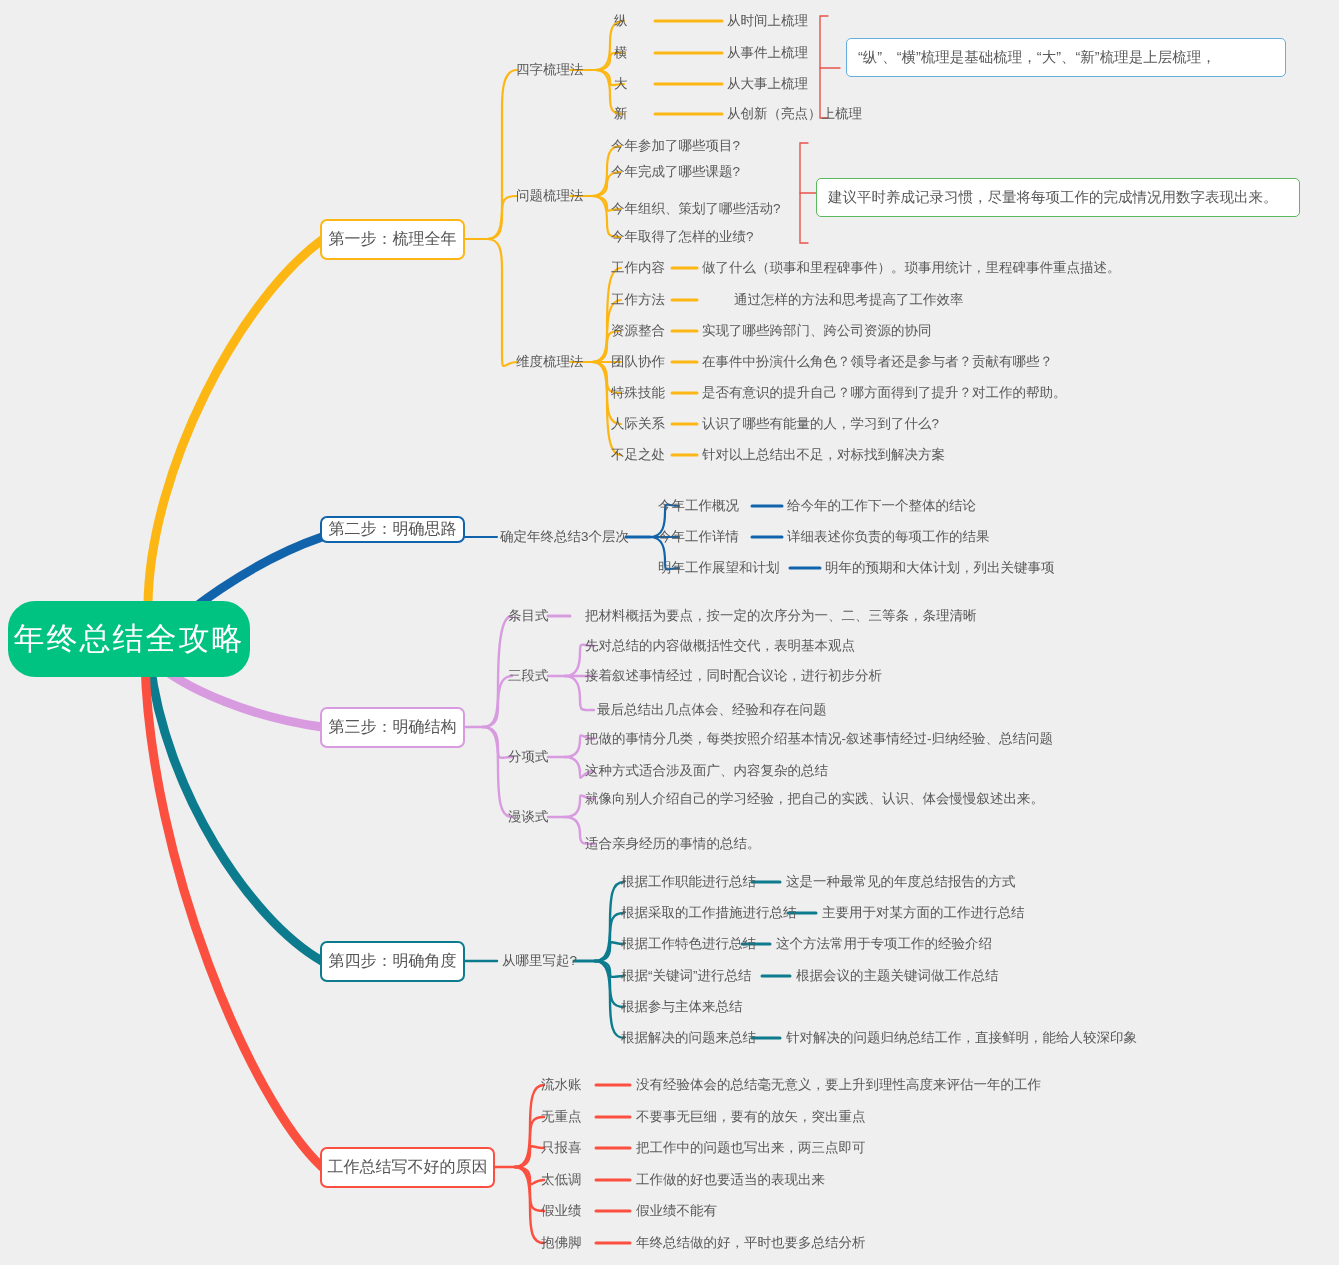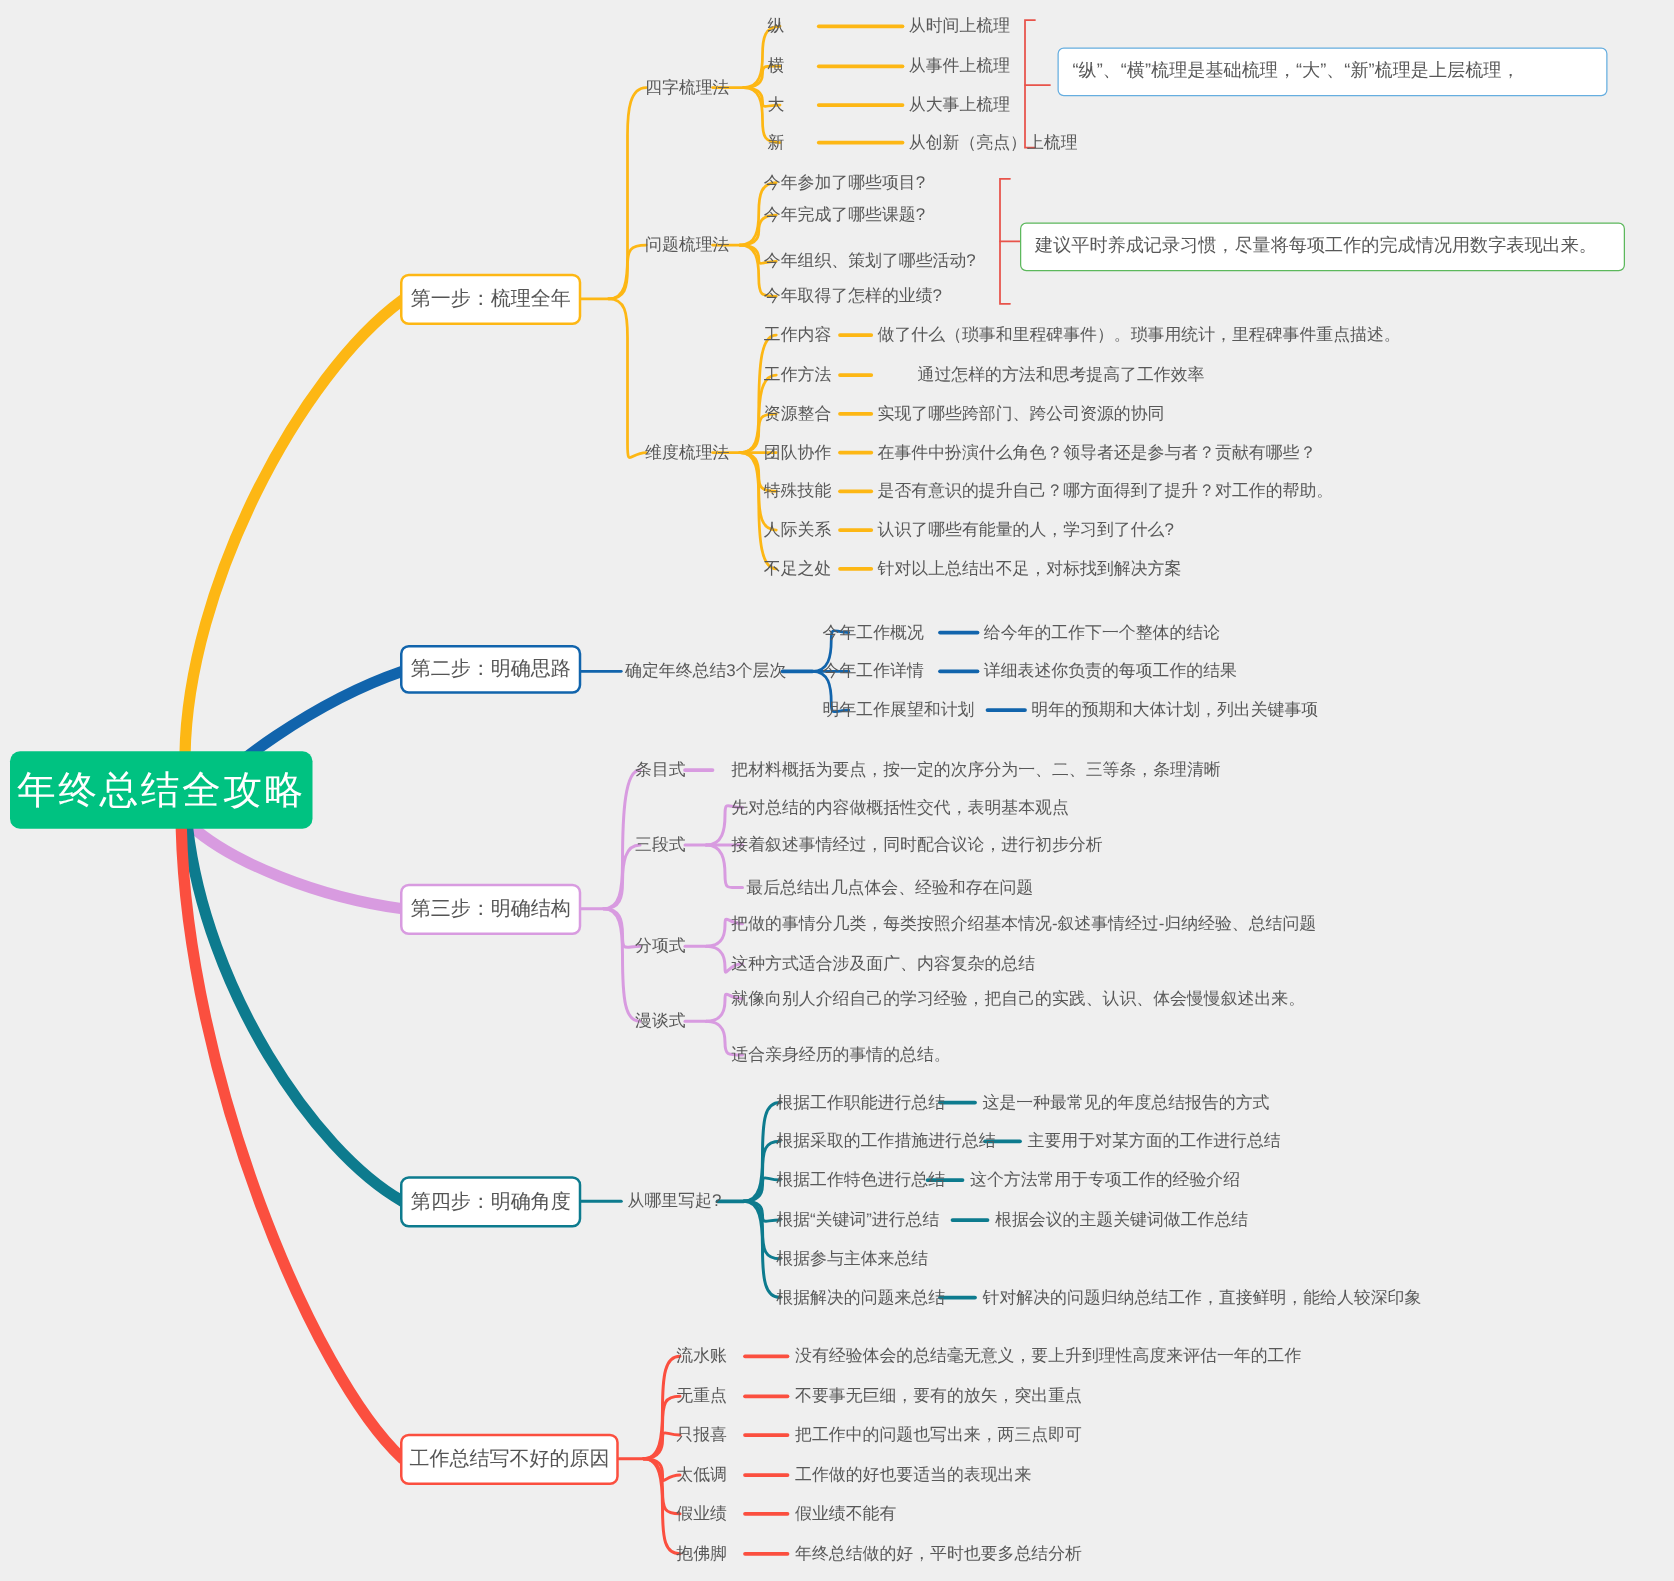--- a/index.html
+++ b/index.html
@@ -194,29 +194,29 @@
       <path d="M515,1167 C528,1167 530,1184 530,1206 C530,1232 532,1243 544,1243"></path>
       <path d="M596,1085 L630,1085" stroke-width="3"></path>
       <path d="M596,1117 L630,1117" stroke-width="3"></path>
       <path d="M596,1148 L630,1148" stroke-width="3"></path>
       <path d="M596,1180 L630,1180" stroke-width="3"></path>
       <path d="M596,1211 L630,1211" stroke-width="3"></path>
       <path d="M596,1243 L630,1243" stroke-width="3"></path>
     </g>
   </svg>
 
-  <div class="central" style="left:8px;top:601px;width:242px;height:62px;">
+  <div class="central" style="left:8px;top:601px;width:242px;height:76px;border-radius:27px;">
     <span>年终总结全攻略</span>
   </div>
 
   <div class="l1 c-orange" style="left:320px;top:219px;width:145px;height:41px;">
     <span>第一步：梳理全年</span>
   </div>
 
-  <div class="l1 c-blue" style="left:320px;top:516px;width:145px;height:39px;">
+  <div class="l1 c-blue" style="left:320px;top:516px;width:145px;height:27px;">
     <span>第二步：明确思路</span>
   </div>
 
   <div class="l1 c-purple" style="left:320px;top:707px;width:145px;height:41px;">
     <span>第三步：明确结构</span>
   </div>
 
   <div class="l1 c-teal" style="left:320px;top:941px;width:145px;height:41px;">
     <span>第四步：明确角度</span>
   </div>

